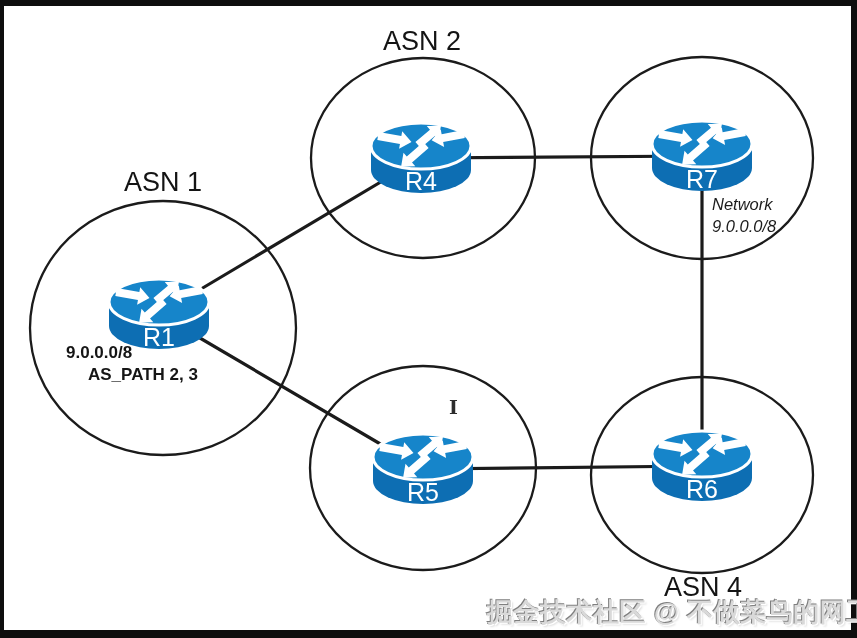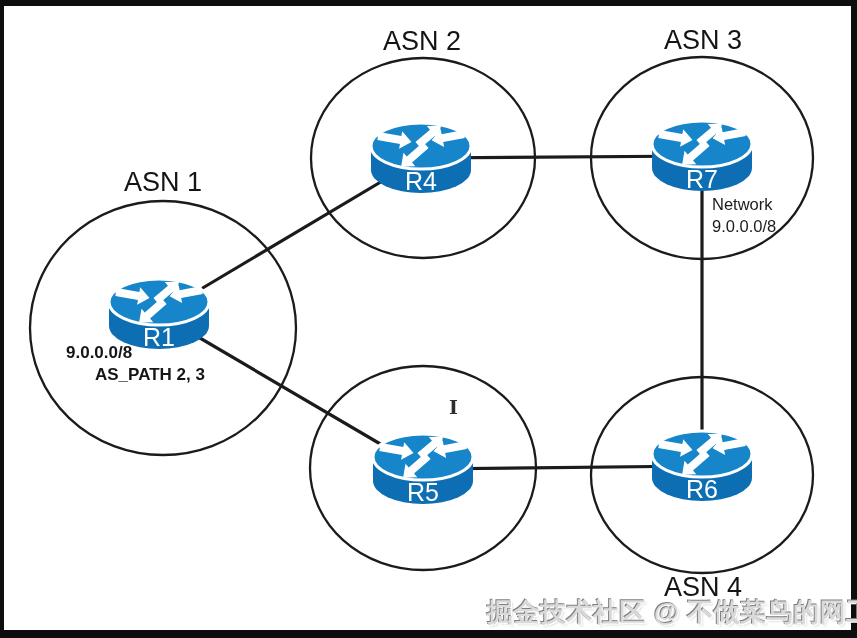--- a/index.html
+++ b/index.html
@@ -15,24 +15,24 @@
     position:absolute;z-index:2;color:#141414;
     font-size:27px;line-height:1.05;white-space:nowrap;
     transform:translateX(-50%);
     text-align:center;
   }
   .routes{
     position:absolute;z-index:2;left:66px;top:342px;
     font-size:17px;font-weight:bold;line-height:22px;color:#151515;
     white-space:nowrap;
   }
-  .routes .indent{margin-left:29px;}
+  .routes .indent{margin-left:22px;}
   .netlabel{
     position:absolute;z-index:2;left:712px;top:193px;
-    font-size:16.5px;line-height:22px;color:#1c1c1c;white-space:nowrap;
+    font-size:16.5px;line-height:22px;color:#1c1c1c;white-space:nowrap;font-style:italic;
   }
   .ibeam{
     position:absolute;z-index:2;left:449px;top:396px;
     font-family:"DejaVu Serif", serif;font-size:19px;font-weight:600;color:#2c2c2c;
   }
   .watermark{
     position:absolute;z-index:3;left:487px;top:595px;
     font-size:26px;font-weight:bold;letter-spacing:.5px;white-space:nowrap;
     color:#d9d9d9;
     text-shadow:-1px -1px 0 #7f7f7f, 1px 1px 0 #ffffff, 2px 2px 2px rgba(0,0,0,.12);
@@ -100,21 +100,20 @@
       <text class="router-name" x="52" y="69" text-anchor="middle">R5</text>
     </g>
     <g transform="translate(650,429)">
       <use href="#cisco-router"></use>
       <text class="router-name" x="52" y="69" text-anchor="middle">R6</text>
     </g>
   </svg>
 
   <div class="label" style="left:163px;top:168px;">ASN 1</div>
   <div class="label" style="left:422px;top:27px;">ASN 2</div>
-  <div class="label" style="left:703px;top:26px;">ASN 3</div>
   <div class="label" style="left:703px;top:573px;">ASN 4</div>
 
   <div class="routes">
     <div>9.0.0.0/8</div>
     <div class="indent">AS_PATH 2, 3</div>
   </div>
 
   <div class="netlabel">
     <div>Network</div>
     <div>9.0.0.0/8</div>

